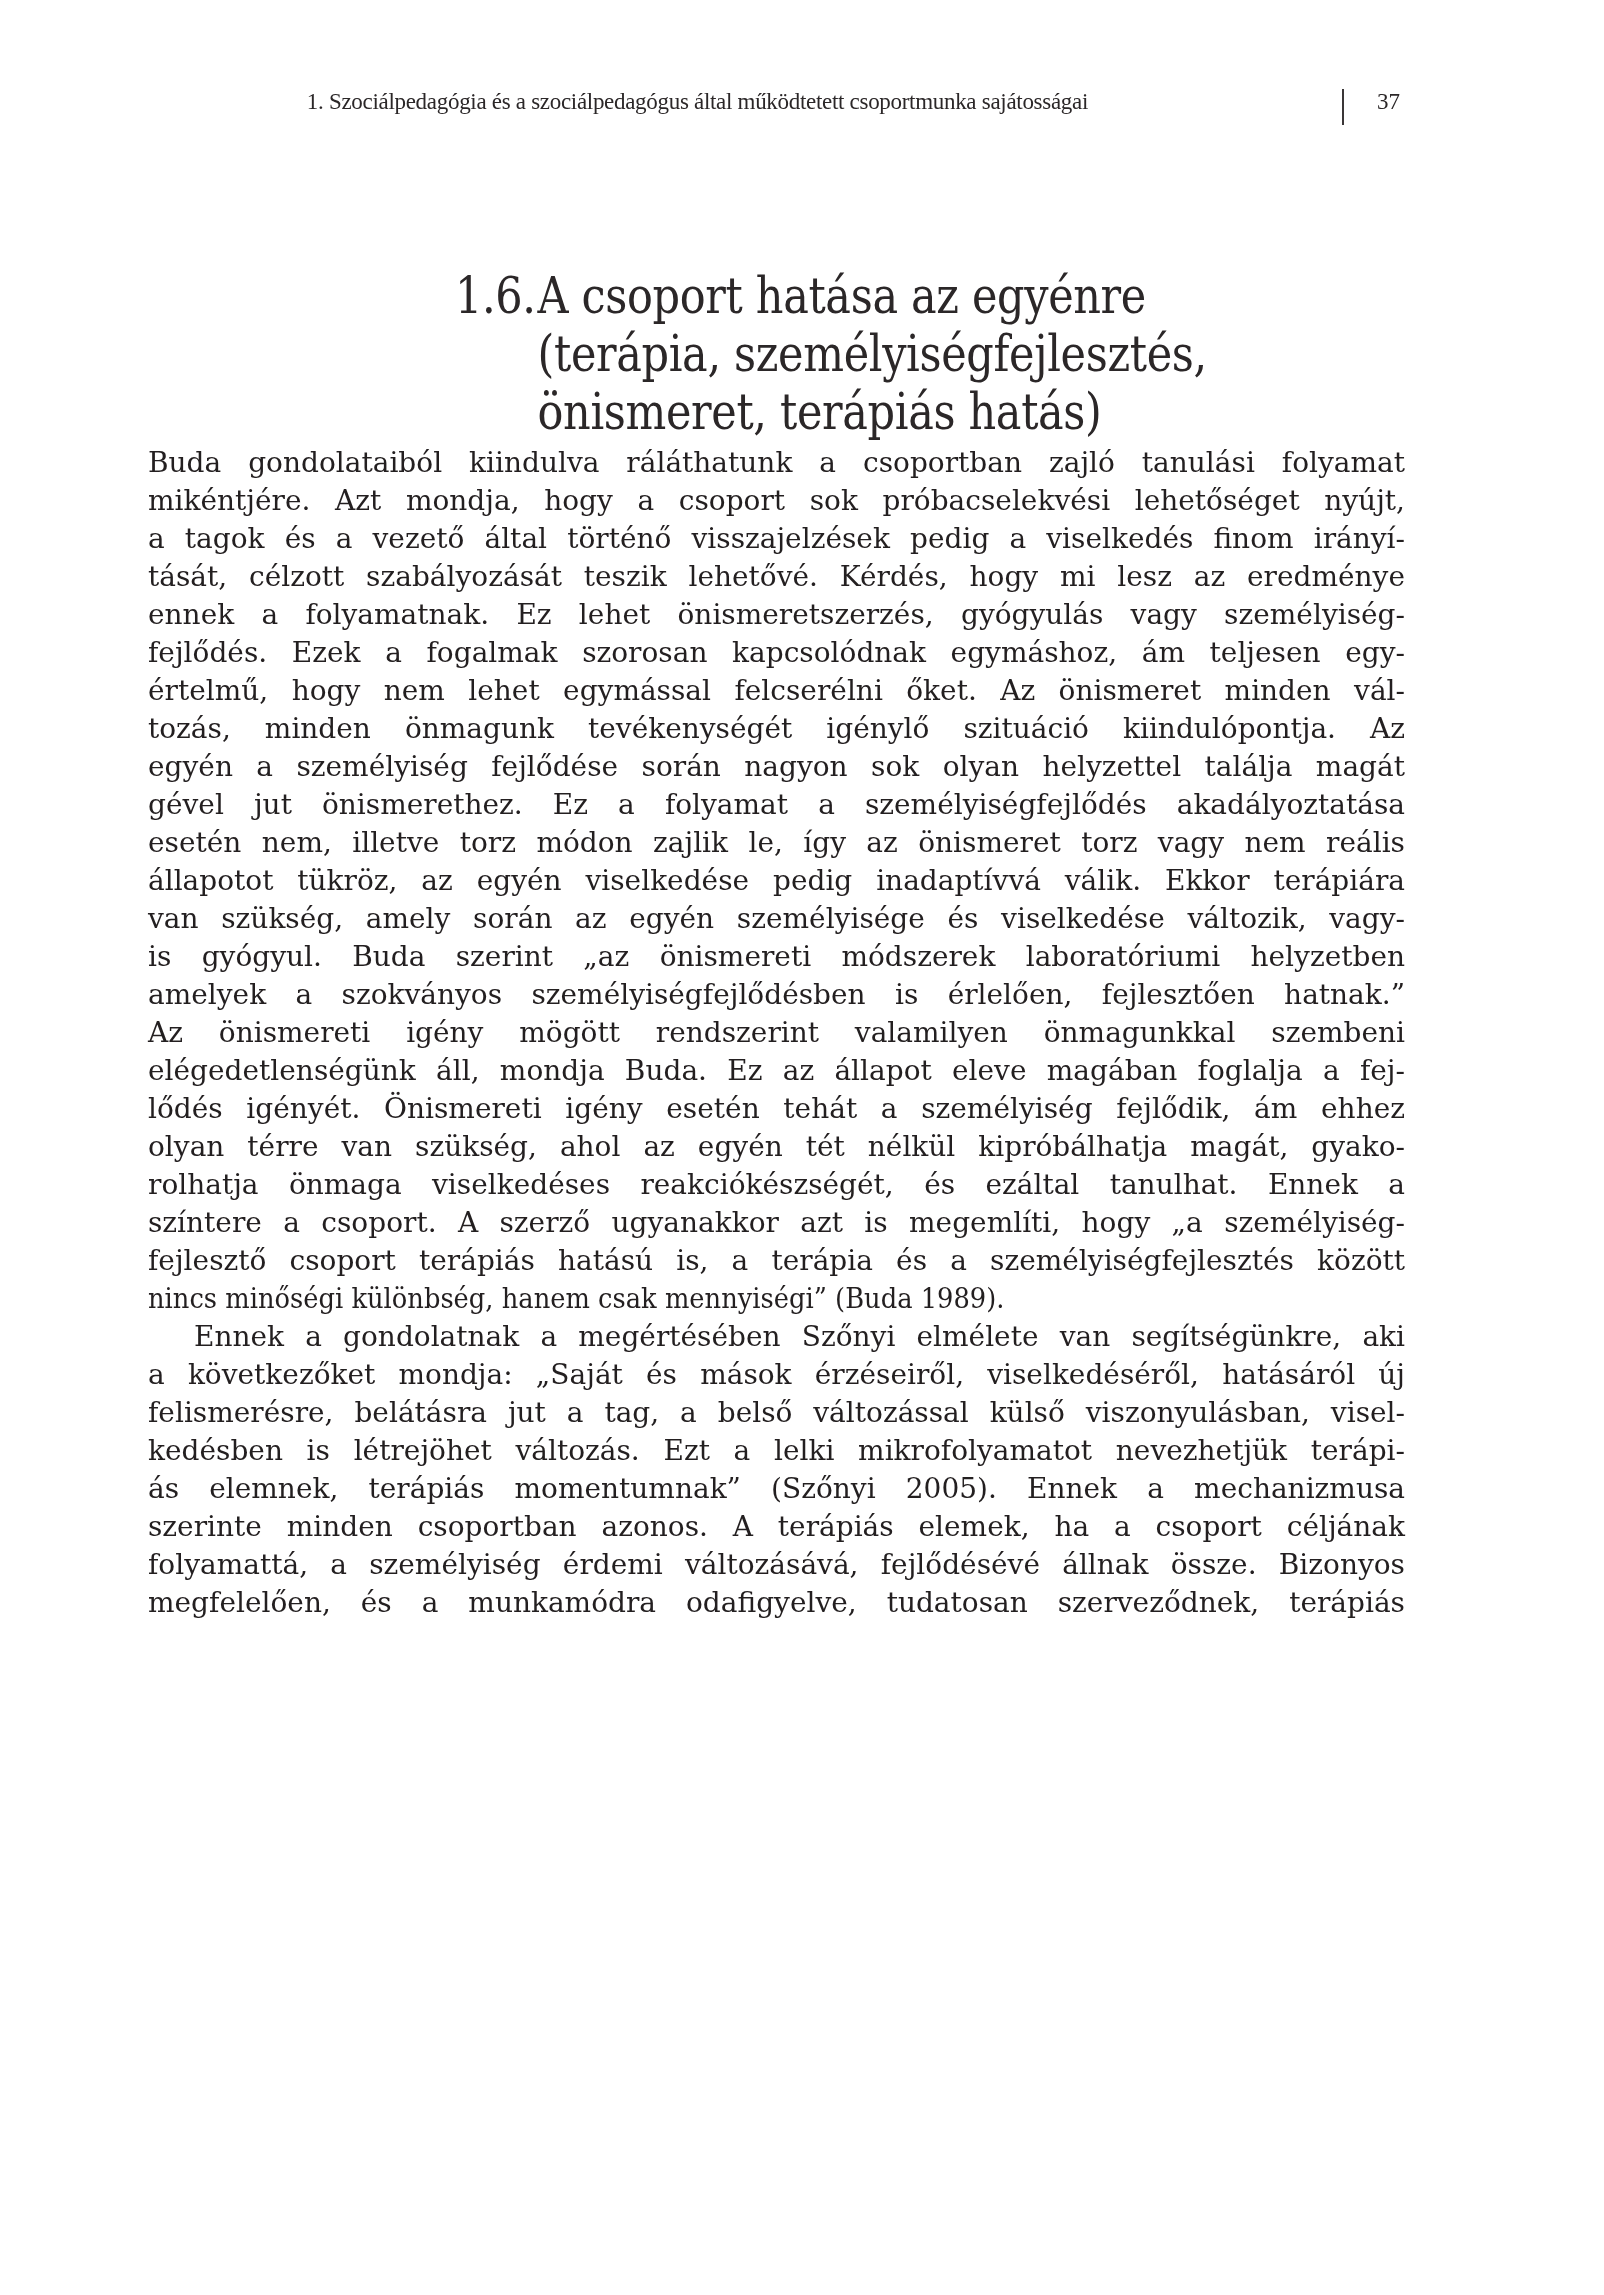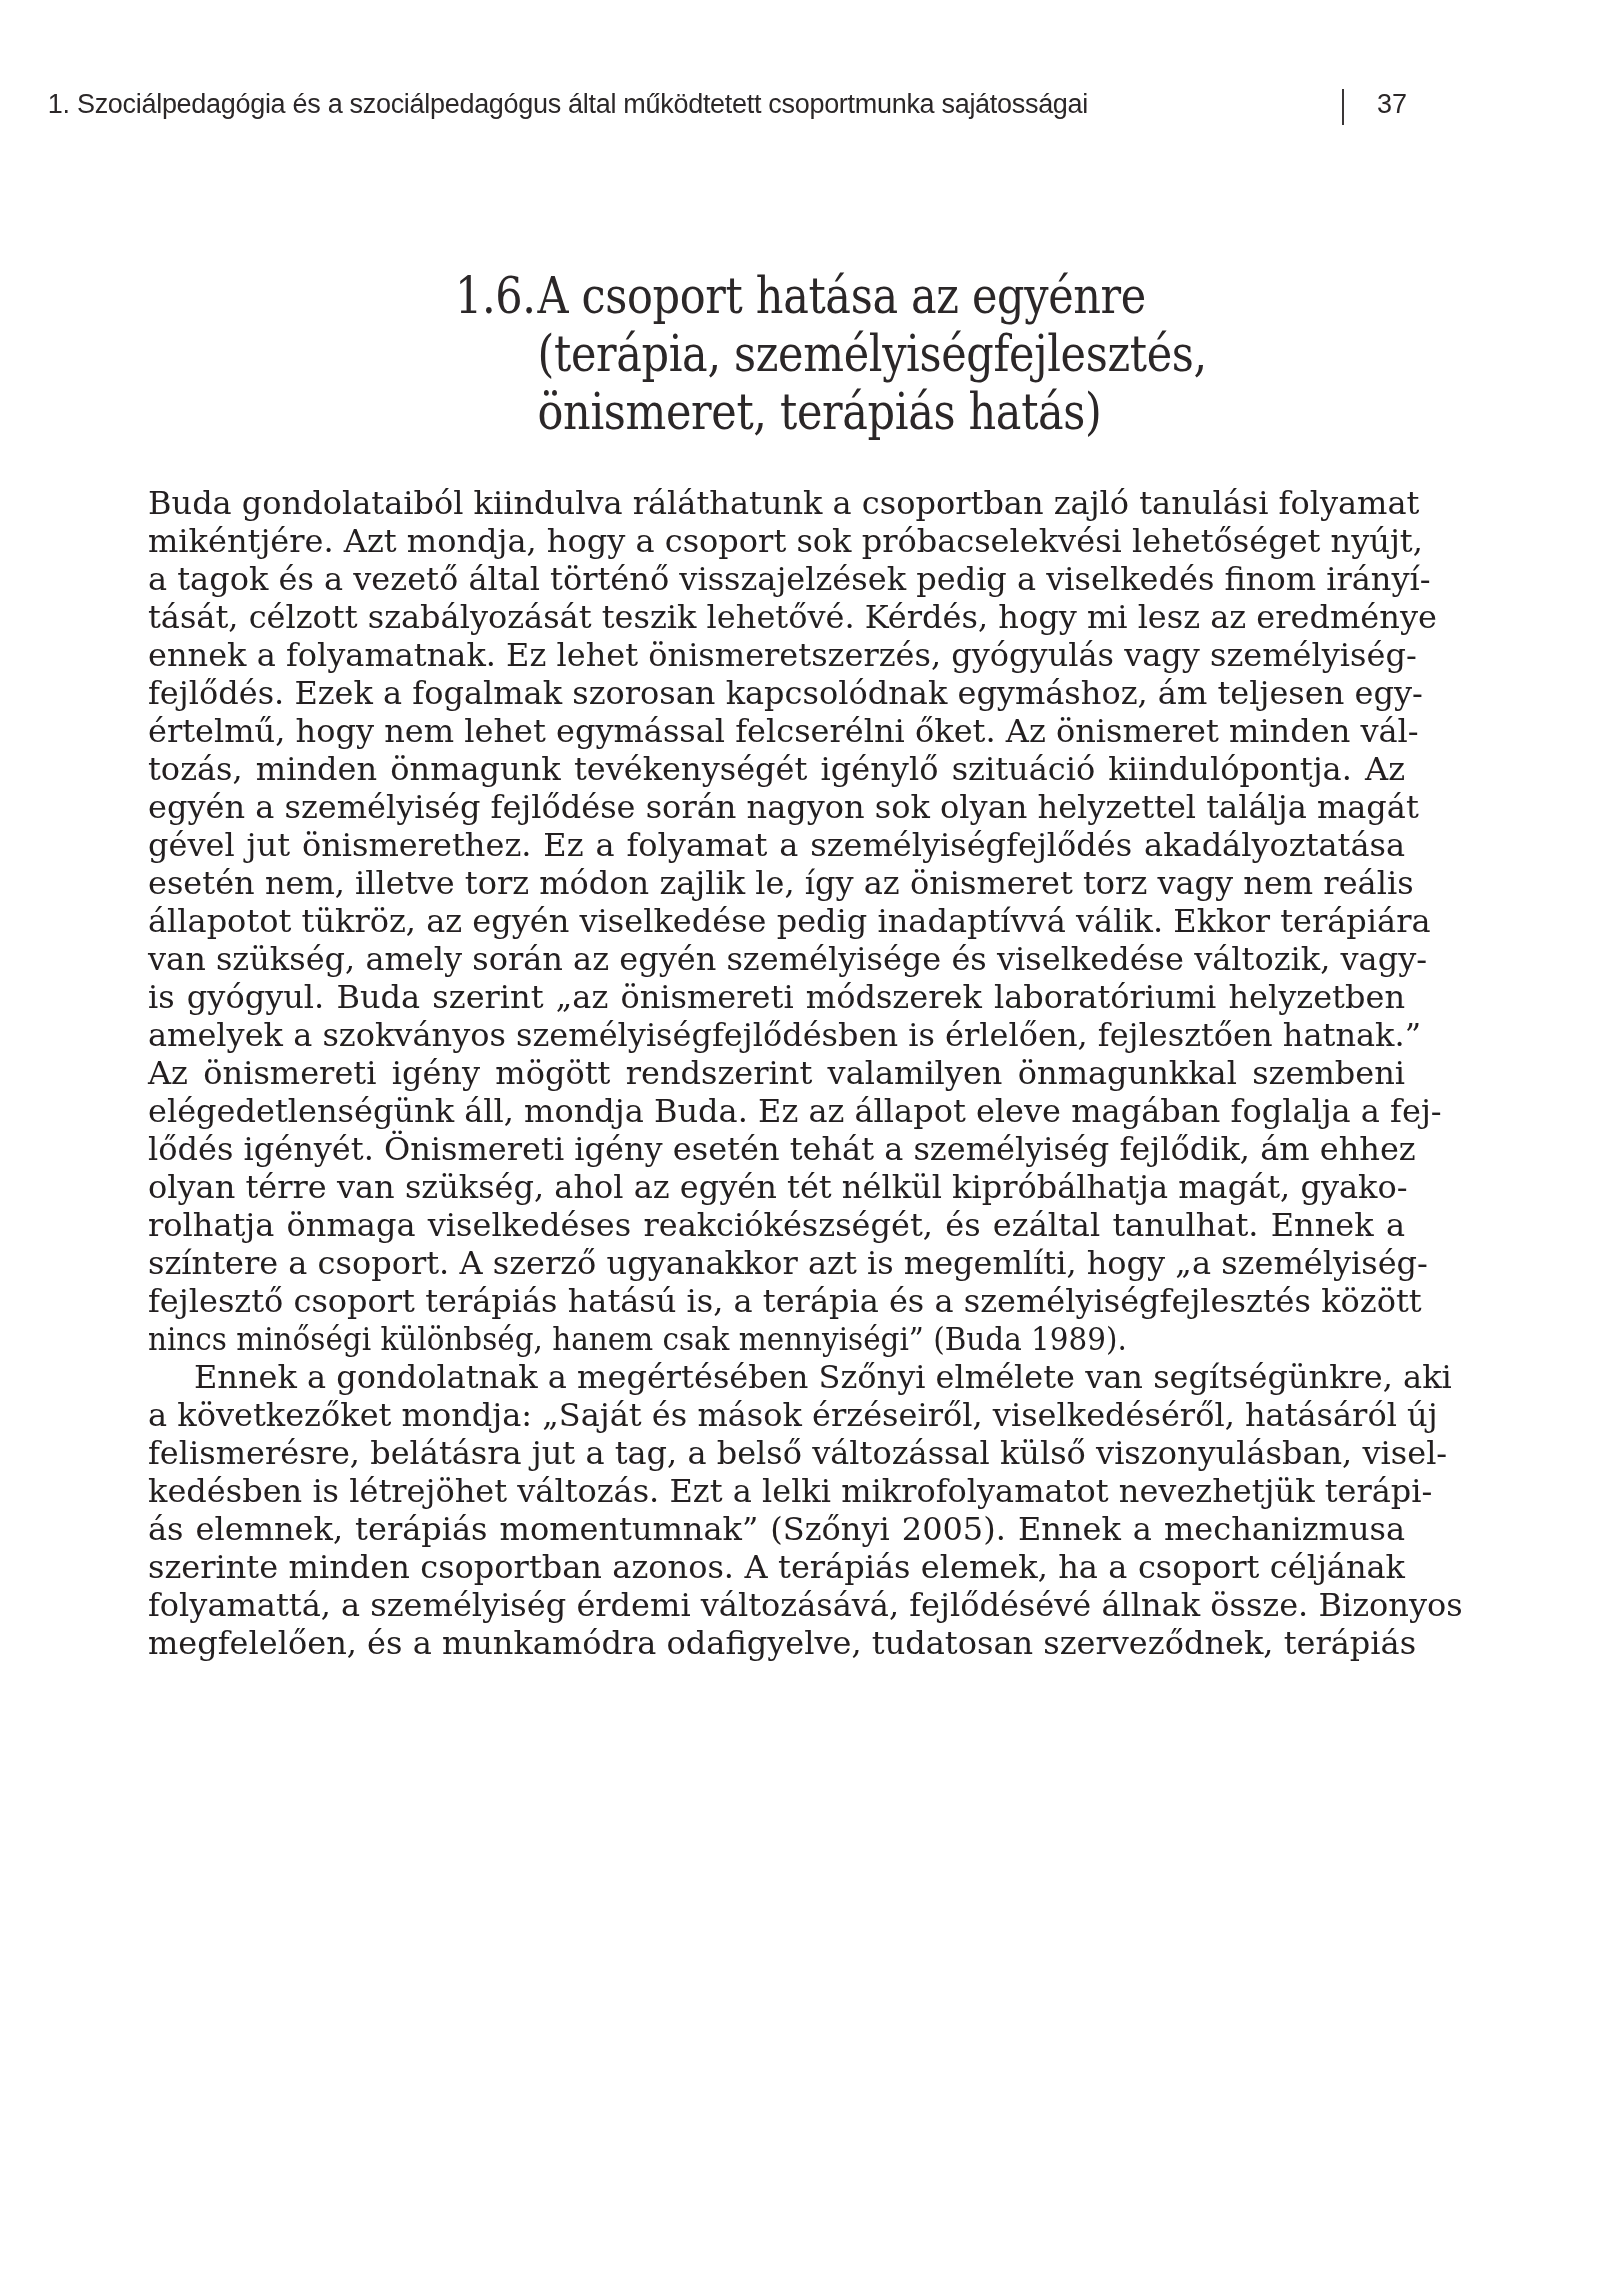--- a/index.html
+++ b/index.html
@@ -14,22 +14,22 @@
       overflow: hidden;
       color: #231f20;
       font-family: "DejaVu Serif", "Liberation Serif", serif;
     }
     .running-header {
       position: absolute;
       top: 86px;
       left: 0;
       width: 1368px;
       height: 38px;
-      font-family: Liberation Sans, sans-serif;
-      font-size: 27px;
+      font-family: Liberation Serif, serif;
+      font-size: 23px;
       color: #2b2728;
     }
     .running-header .chapter-title {
       position: absolute;
       right: 280px;
       top: 3.4px;
       white-space: nowrap;
       letter-spacing: -0.3px;
     }
     .running-header .separator {
@@ -69,24 +69,23 @@
     }
     .section-heading .heading-line.cont {
       padding-left: 96px;
     }
     .body-text {
       position: absolute;
       top: 444px;
       left: 148px;
       width: 1257px;
       font-family: "DejaVu Serif", "Liberation Serif", serif;
-      font-size: 32px;
+      font-size: 28px;
       line-height: 38px;
       color: #231f20;
-      margin-top: 40px;
     }
     .text-line {
       display: block;
       height: 38px;
       white-space: nowrap;
       text-align: justify;
       text-align-last: justify;
       overflow: visible;
     }
     .text-line .inner {

